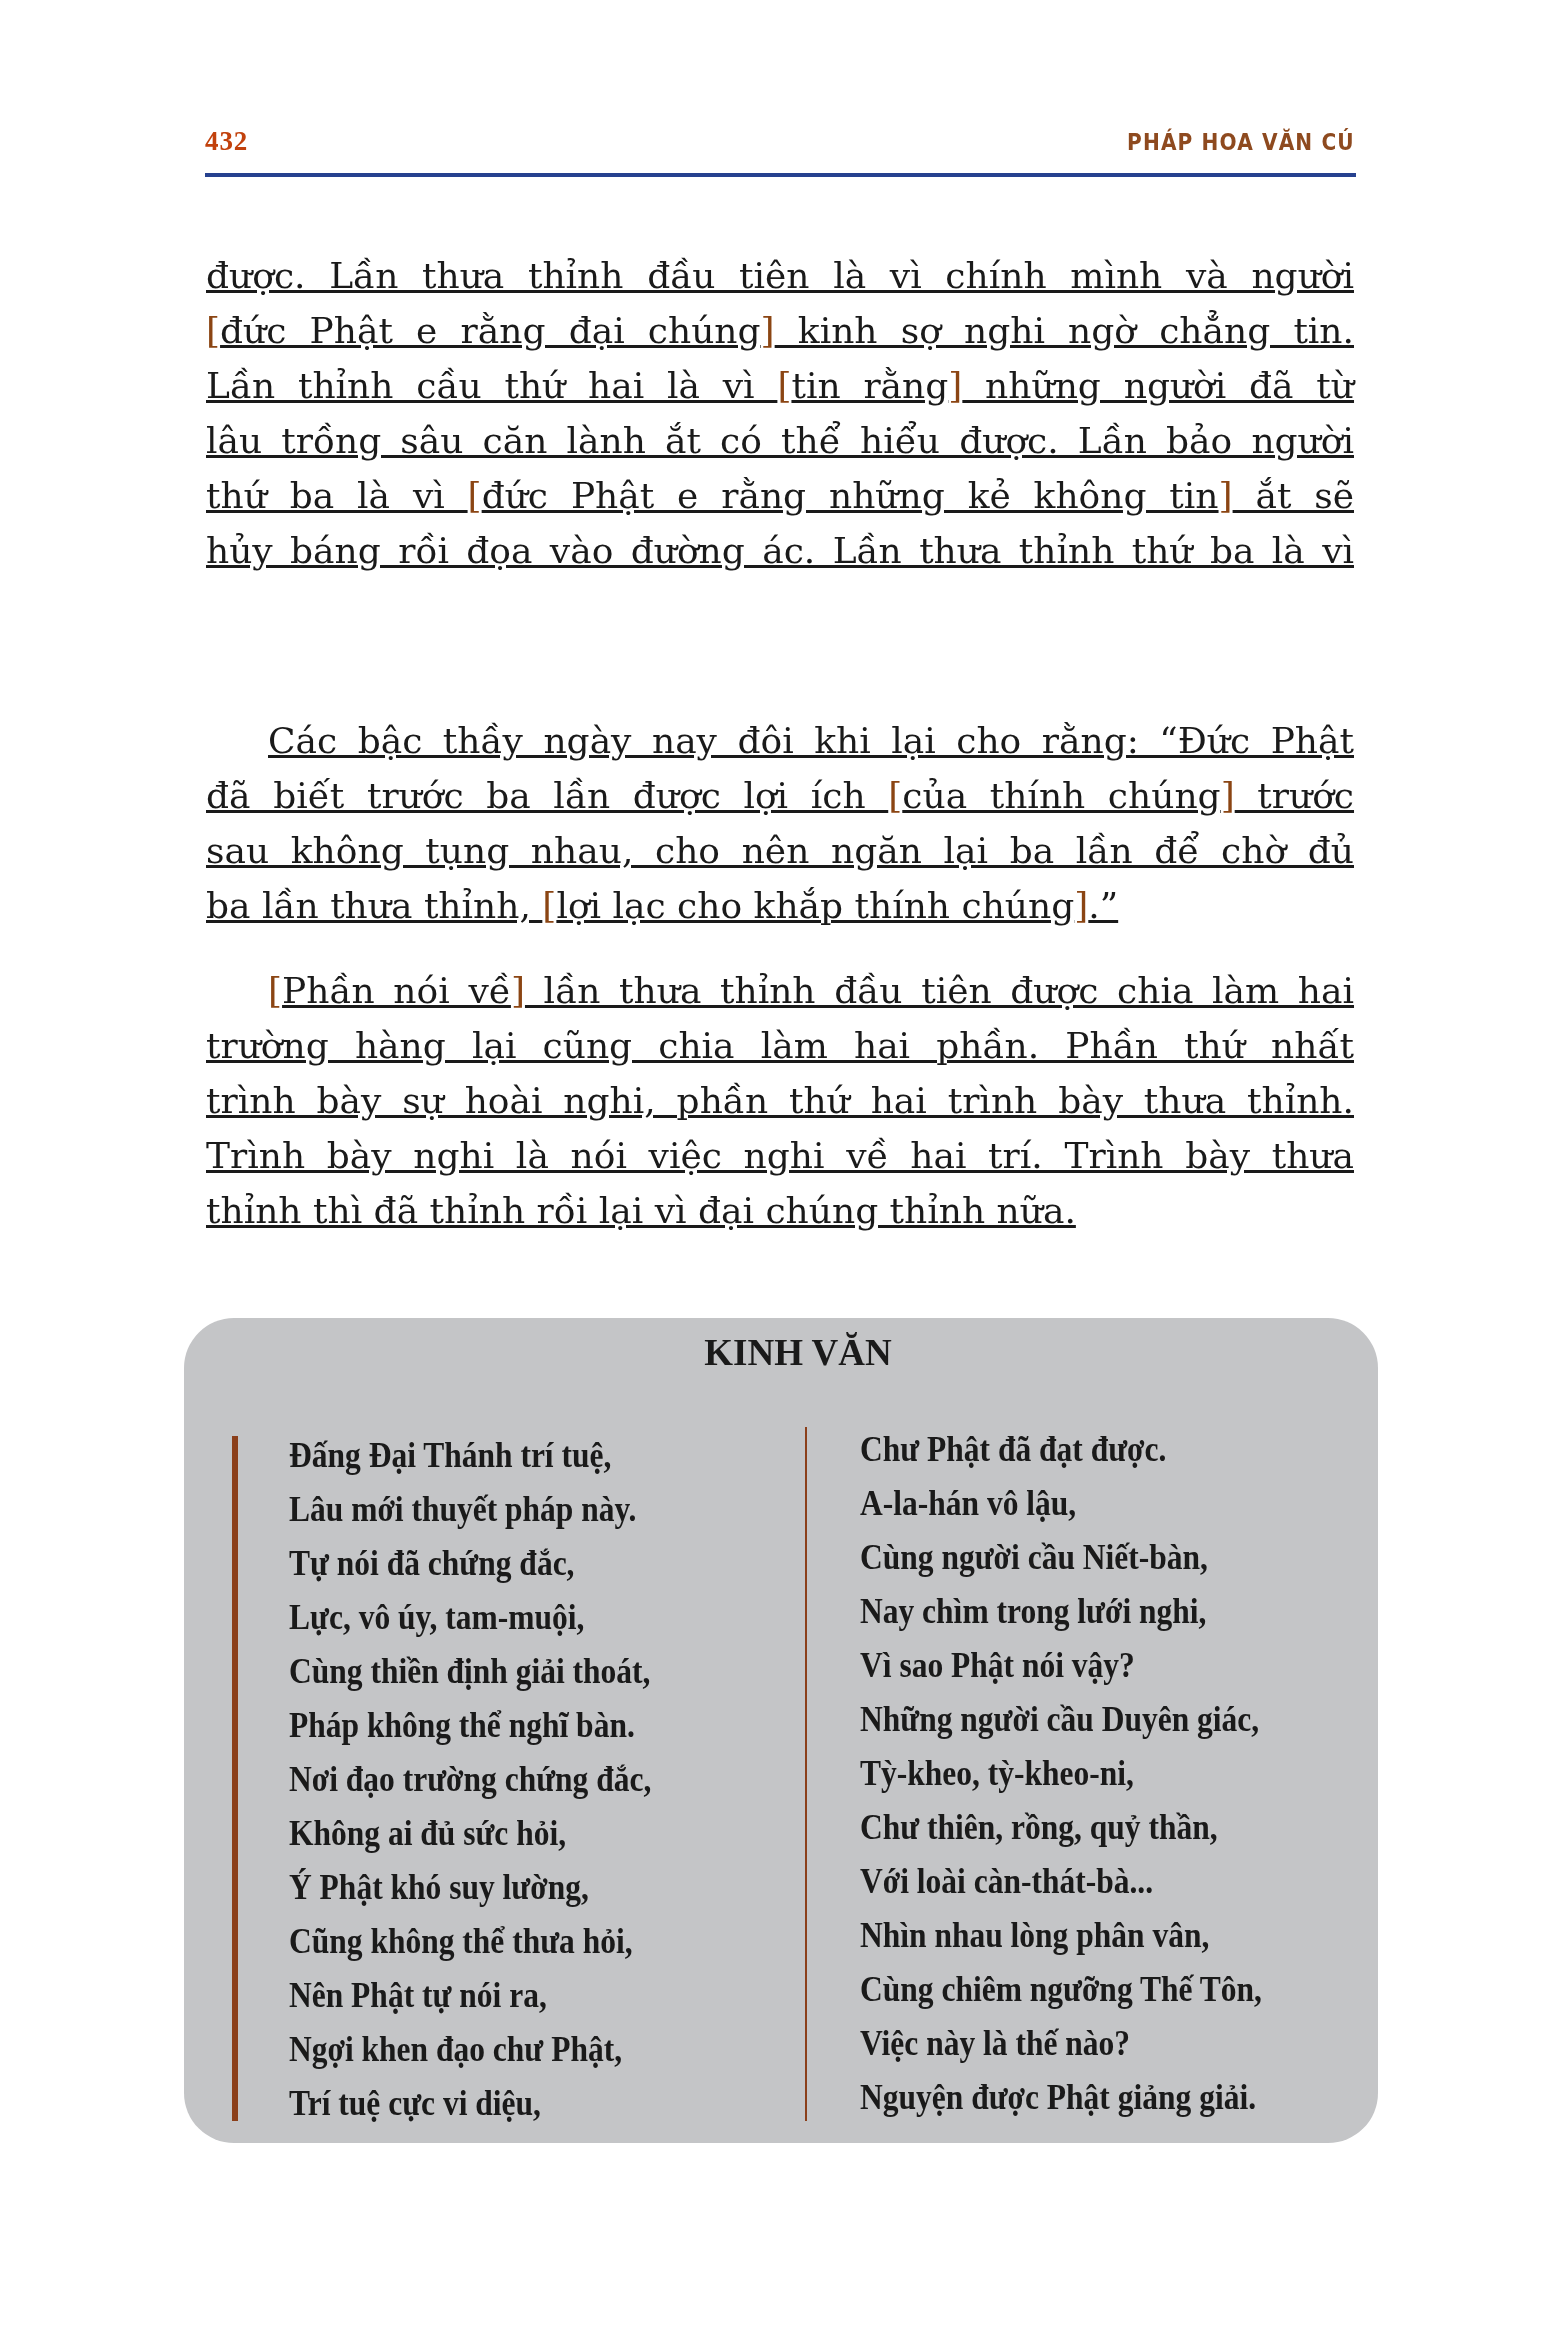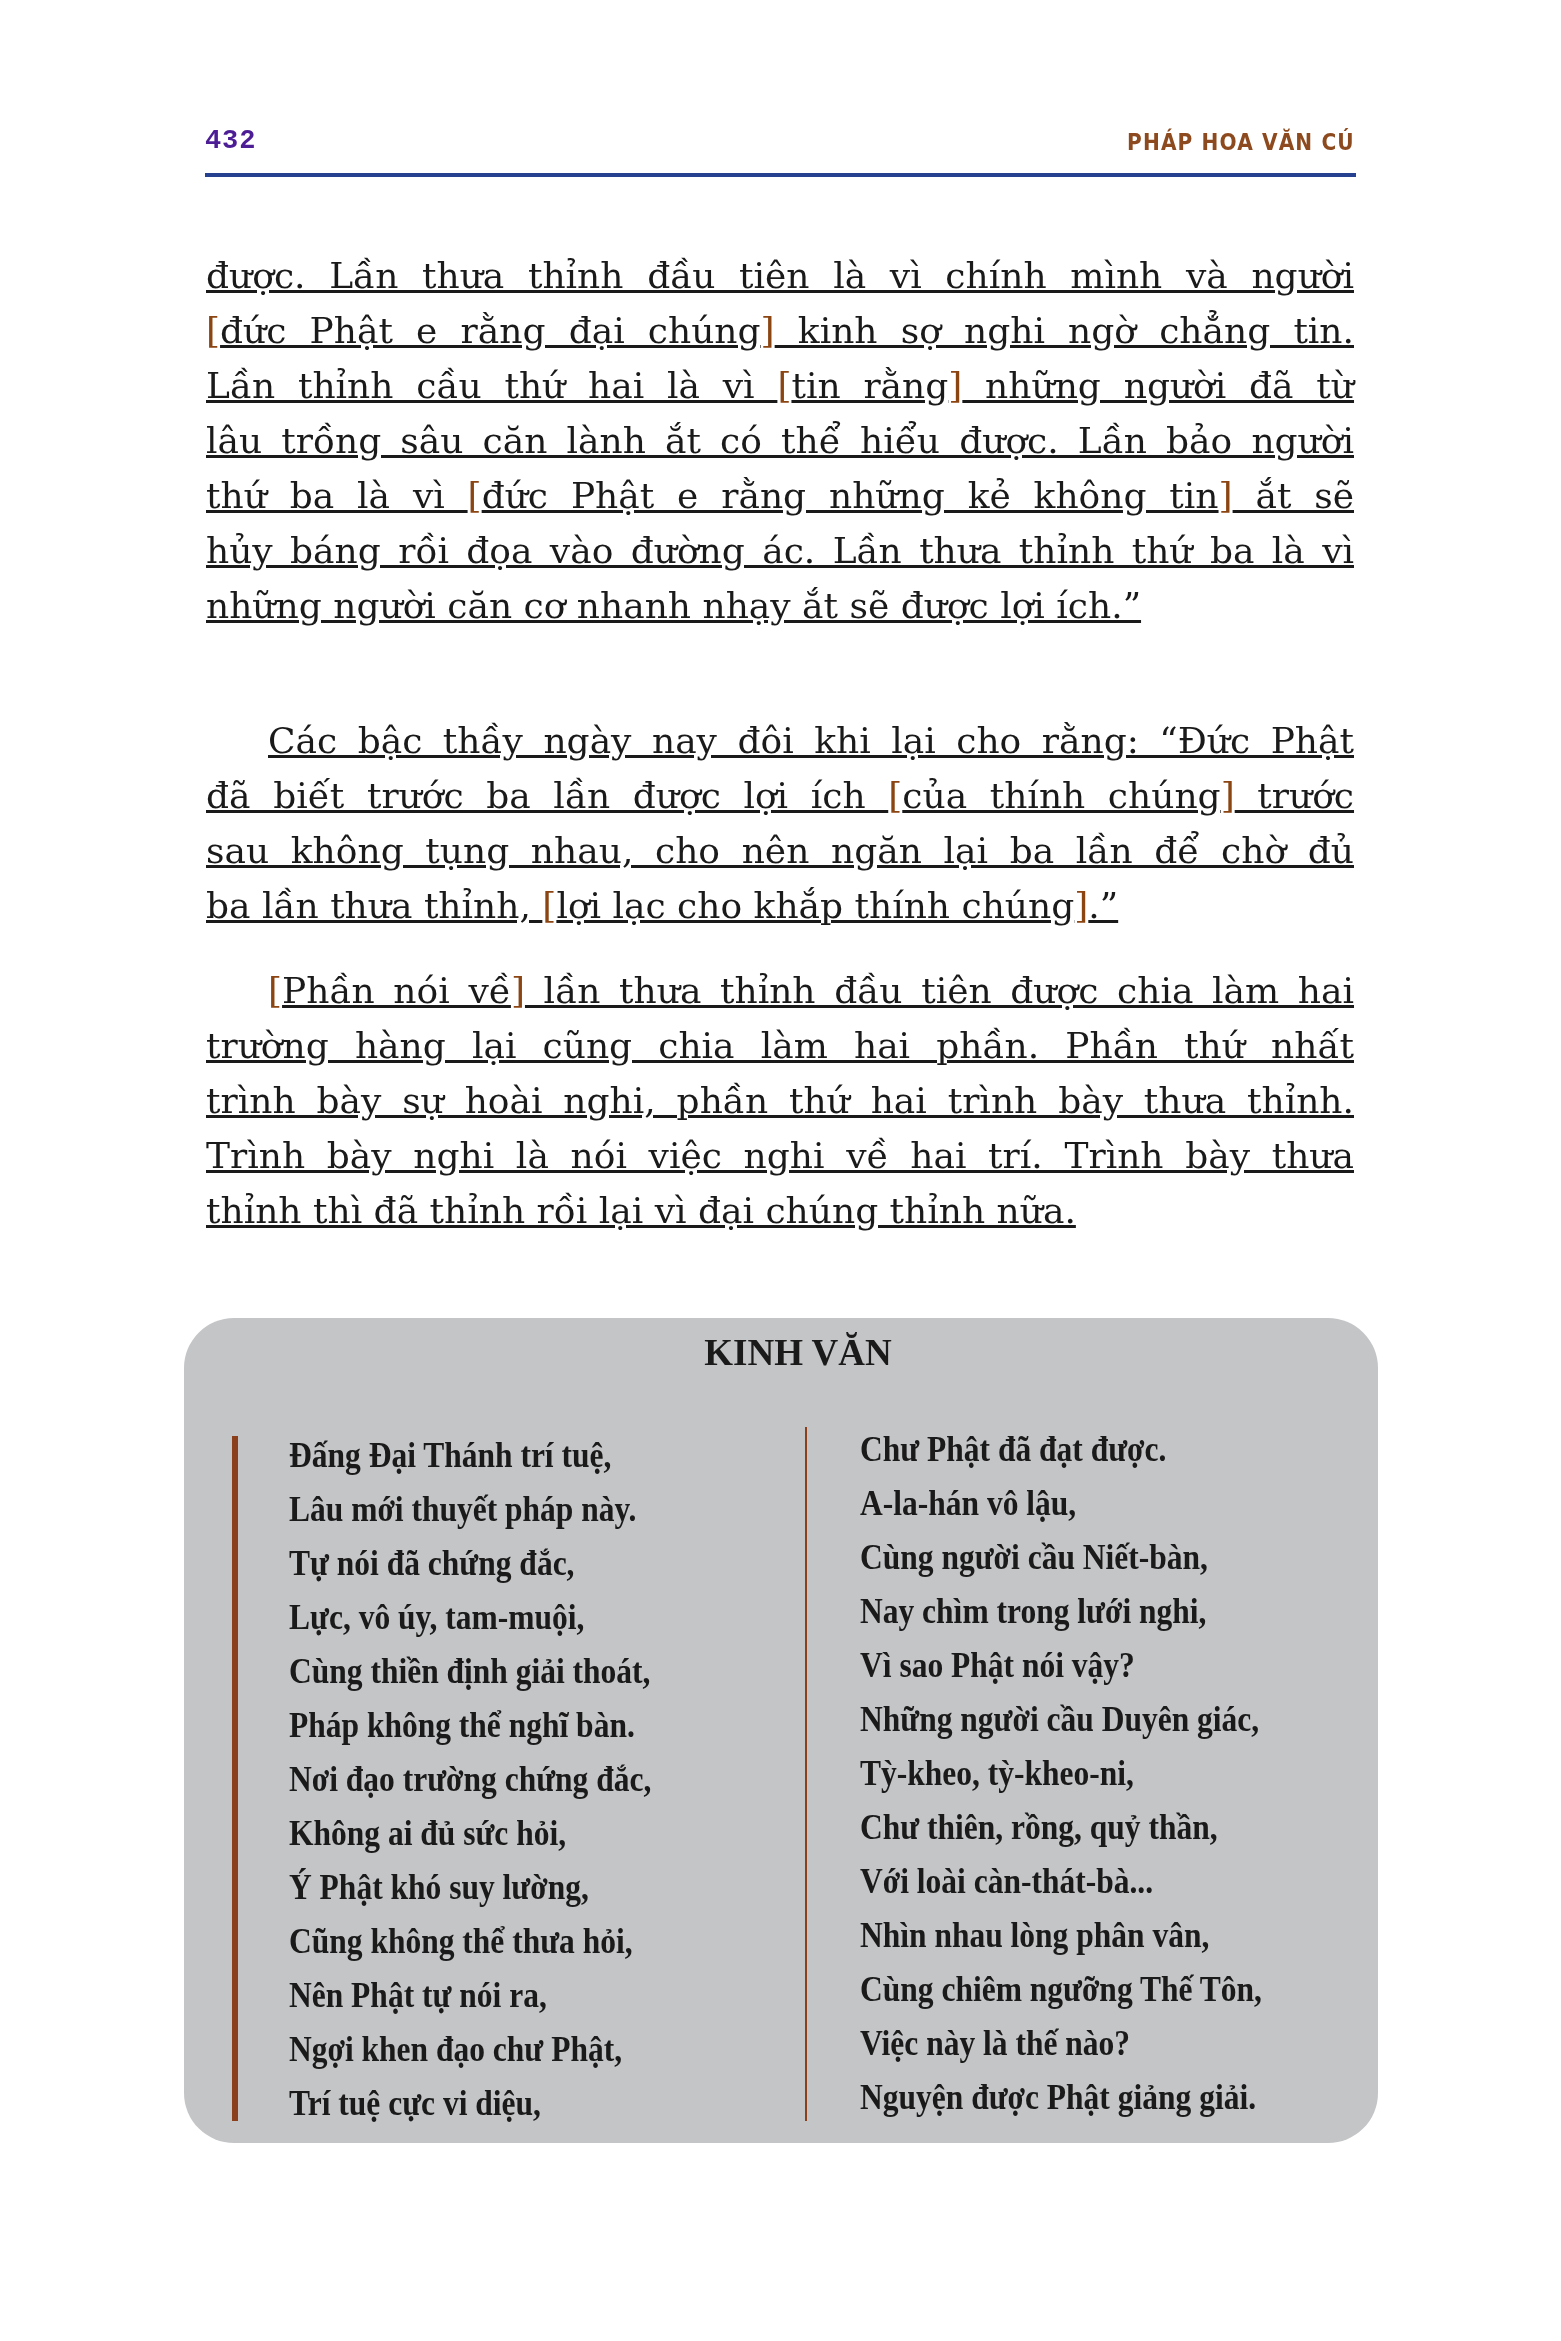--- a/index.html
+++ b/index.html
@@ -1,21 +1,21 @@
 <!DOCTYPE html>
 <html style="font-size:14px"><head>
 <meta charset="utf-8">
 <style>
   html, body { margin: 0; padding: 0; background: #ffffff; }
   body { width: 1561px; height: 2342px; position: relative; overflow: hidden; }
 
   .page-number {
     position: absolute; left: 205px; top: 126px;
-    font-family: Liberation Mono, monospace; font-weight: bold;
-    font-size: 27px; color: #4c1d95; letter-spacing: 0.9px;
+    font-family: Liberation Serif, serif; font-weight: bold;
+    font-size: 27px; color: #c2410c; letter-spacing: 0.9px;
   }
   .running-title {
     position: absolute; right: 206px; top: 128px;
     font-family: "DejaVu Sans", sans-serif; font-weight: bold;
     font-size: 23.4px; color: #8e4a1f; letter-spacing: 1.3px;
     transform: scaleX(0.86); transform-origin: right center;
   }
   .header-rule {
     position: absolute; left: 205px; top: 173px; width: 1151px; height: 4.3px;
     background: #26418f;
@@ -69,21 +69,20 @@
 <div class="running-title">PHÁP HOA VĂN CÚ</div>
 <div class="header-rule"></div>
 
 <div class="body-text" id="para-1">
     <div class="line"><span>được. Lần thưa thỉnh đầu tiên là vì chính mình và người</span></div>
     <div class="line"><span class="bracket">[</span><span>đức Phật e rằng đại chúng</span><span class="bracket">]</span><span> kinh sợ nghi ngờ chẳng tin.</span></div>
     <div class="line"><span>Lần thỉnh cầu thứ hai là vì </span><span class="bracket">[</span><span>tin rằng</span><span class="bracket">]</span><span> những người đã từ</span></div>
     <div class="line"><span>lâu trồng sâu căn lành ắt có thể hiểu được. Lần bảo người</span></div>
     <div class="line"><span>thứ ba là vì </span><span class="bracket">[</span><span>đức Phật e rằng những kẻ không tin</span><span class="bracket">]</span><span> ắt sẽ</span></div>
     <div class="line"><span>hủy báng rồi đọa vào đường ác. Lần thưa thỉnh thứ ba là vì</span></div>
-    <div class="line last"><span>những người căn cơ nhanh nhạy ắt sẽ được lợi ích.”</span></div>
   </div>
 <div class="body-text" id="para-2">
     <div class="line indent"><span>Các bậc thầy ngày nay đôi khi lại cho rằng: “Đức Phật</span></div>
     <div class="line"><span>đã biết trước ba lần được lợi ích </span><span class="bracket">[</span><span>của thính chúng</span><span class="bracket">]</span><span> trước</span></div>
     <div class="line"><span>sau không tụng nhau, cho nên ngăn lại ba lần để chờ đủ</span></div>
     <div class="line last"><span>ba lần thưa thỉnh, </span><span class="bracket">[</span><span>lợi lạc cho khắp thính chúng</span><span class="bracket">]</span><span>.”</span></div>
   </div>
 <div class="body-text" id="para-3">
     <div class="line indent"><span class="bracket">[</span><span>Phần nói về</span><span class="bracket">]</span><span> lần thưa thỉnh đầu tiên được chia làm hai</span></div>
     <div class="line"><span>trường hàng lại cũng chia làm hai phần. Phần thứ nhất</span></div>

